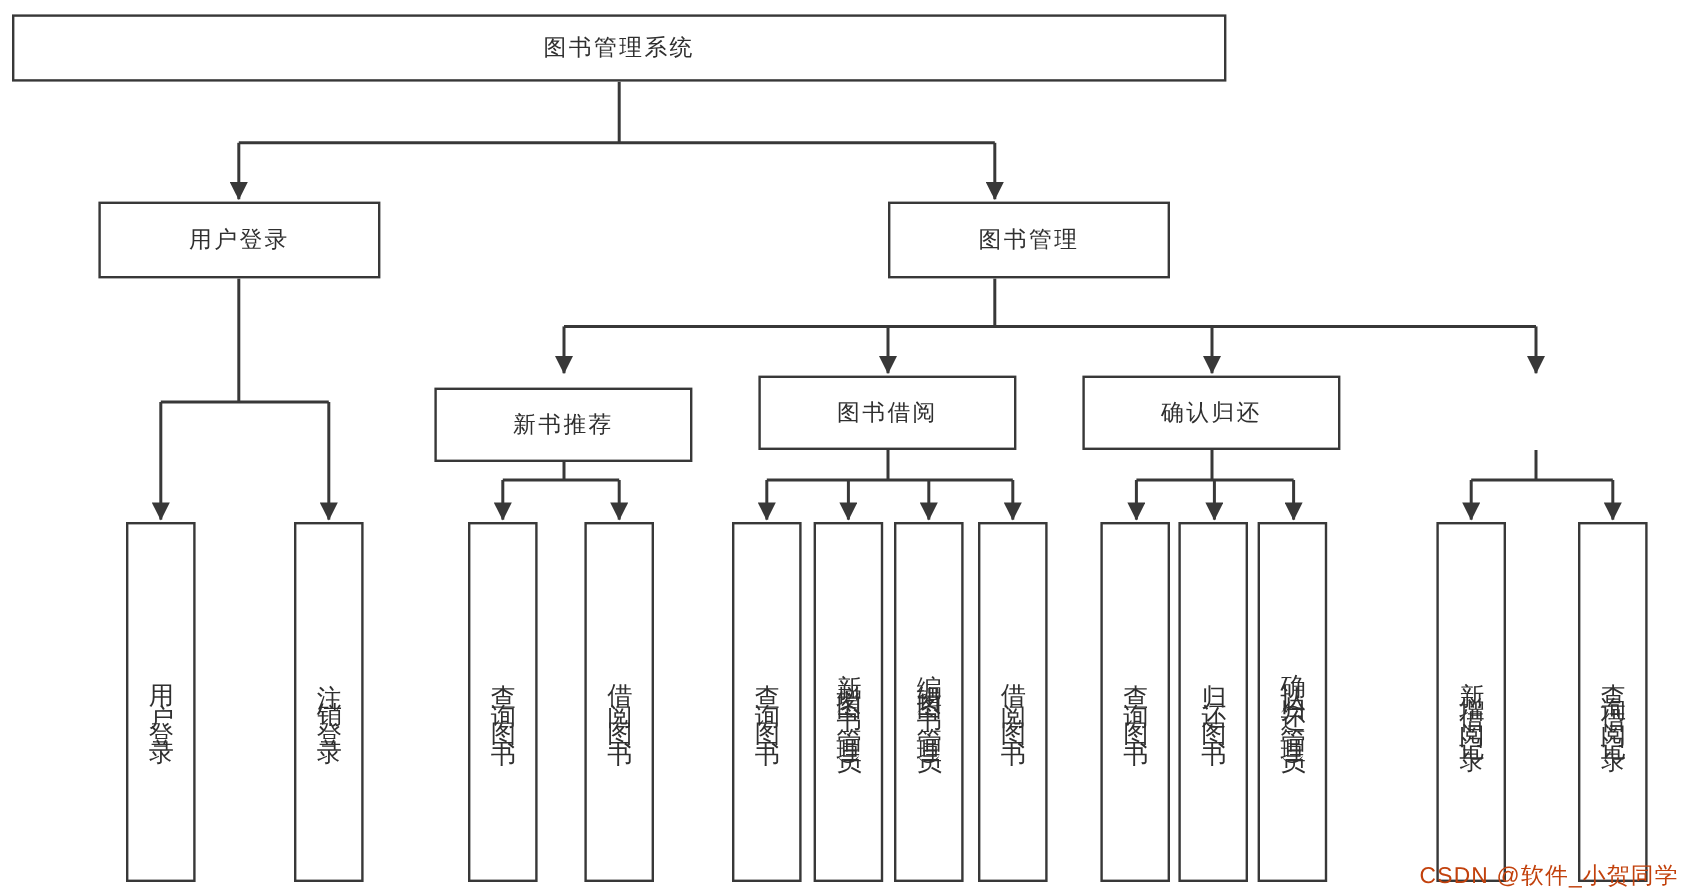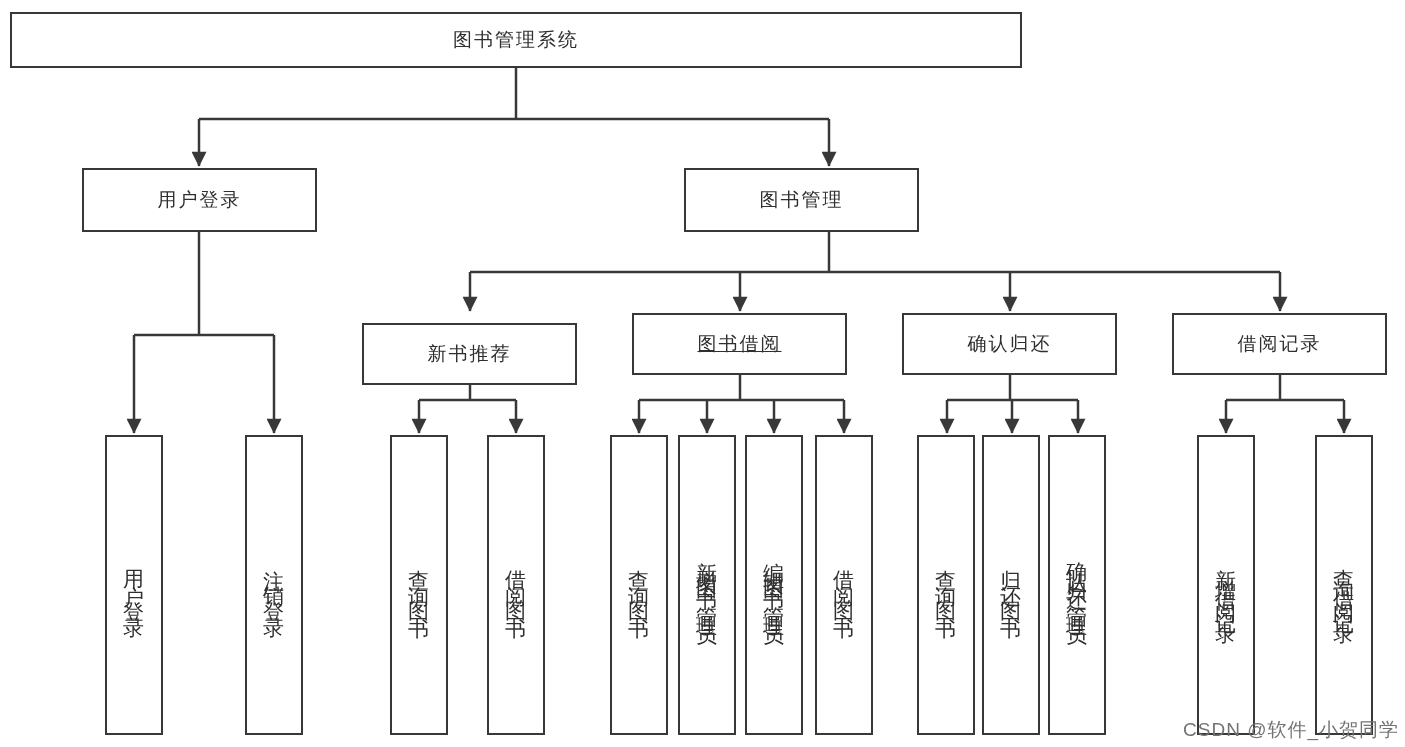--- a/index.html
+++ b/index.html
@@ -18,21 +18,21 @@
   .leaf{width:58px;height:300px;top:435px;}
   .vtext{
     writing-mode:vertical-rl;text-orientation:mixed;
     font-size:21px;line-height:1;color:#2f2f2f;
   }
   .ls-s{letter-spacing:16px;}
   .ls-m{letter-spacing:11px;}
   .ls-l{letter-spacing:9px;}
   .watermark{
     position:absolute;right:6px;bottom:4px;
-    font-size:19px;color:#737373;letter-spacing:1px;
+    font-size:19px;color:#c2410c;letter-spacing:1px;
   }
 </style>
 </head>
 <body>
 
 <div class="canvas">
 
   <svg class="wires" width="1405" height="747" viewBox="0 0 1405 747">
     <defs>
       <marker id="arrow" viewBox="0 0 10 10" refX="9.5" refY="5" markerWidth="20" markerHeight="15" markerUnits="userSpaceOnUse" orient="auto">
@@ -83,35 +83,32 @@
     </g>
   </svg>
 
   <div class="box hnode" style="left:10px;top:12px;width:1012px;height:56px;">
     <span>图书管理系统</span>
   </div>
 
   <div class="box hnode" style="left:82px;top:168px;width:235px;height:64px;">
     <span>用户登录</span>
   </div>
-  <div class="box hnode" style="left:684px;top:168px;width:235px;height:64px;">
+  <div class="box hnode" style="left:740px;top:168px;width:235px;height:64px;">
     <span>图书管理</span>
   </div>
 
   <div class="box hnode" style="left:362px;top:313px;width:215px;height:62px;margin-top:10px;">
     <span>新书推荐</span>
   </div>
-  <div class="box hnode" style="left:632px;top:313px;width:215px;height:62px;text-decoration:underline;">
+  <div class="box hnode" style="left:632px;top:313px;width:215px;height:62px;">
     <span>图书借阅</span>
   </div>
   <div class="box hnode" style="left:902px;top:313px;width:215px;height:62px;">
     <span>确认归还</span>
-  </div>
-  <div class="box hnode" style="left:1172px;top:313px;width:215px;height:62px;">
-    <span>借阅记录</span>
   </div>
 
   <div class="box leaf" style="left:105px;">
     <span class="vtext ls-s">用户登录</span>
   </div>
   <div class="box leaf" style="left:245px;">
     <span class="vtext ls-s">注销登录</span>
   </div>
 
   <div class="box leaf" style="left:390px;">

